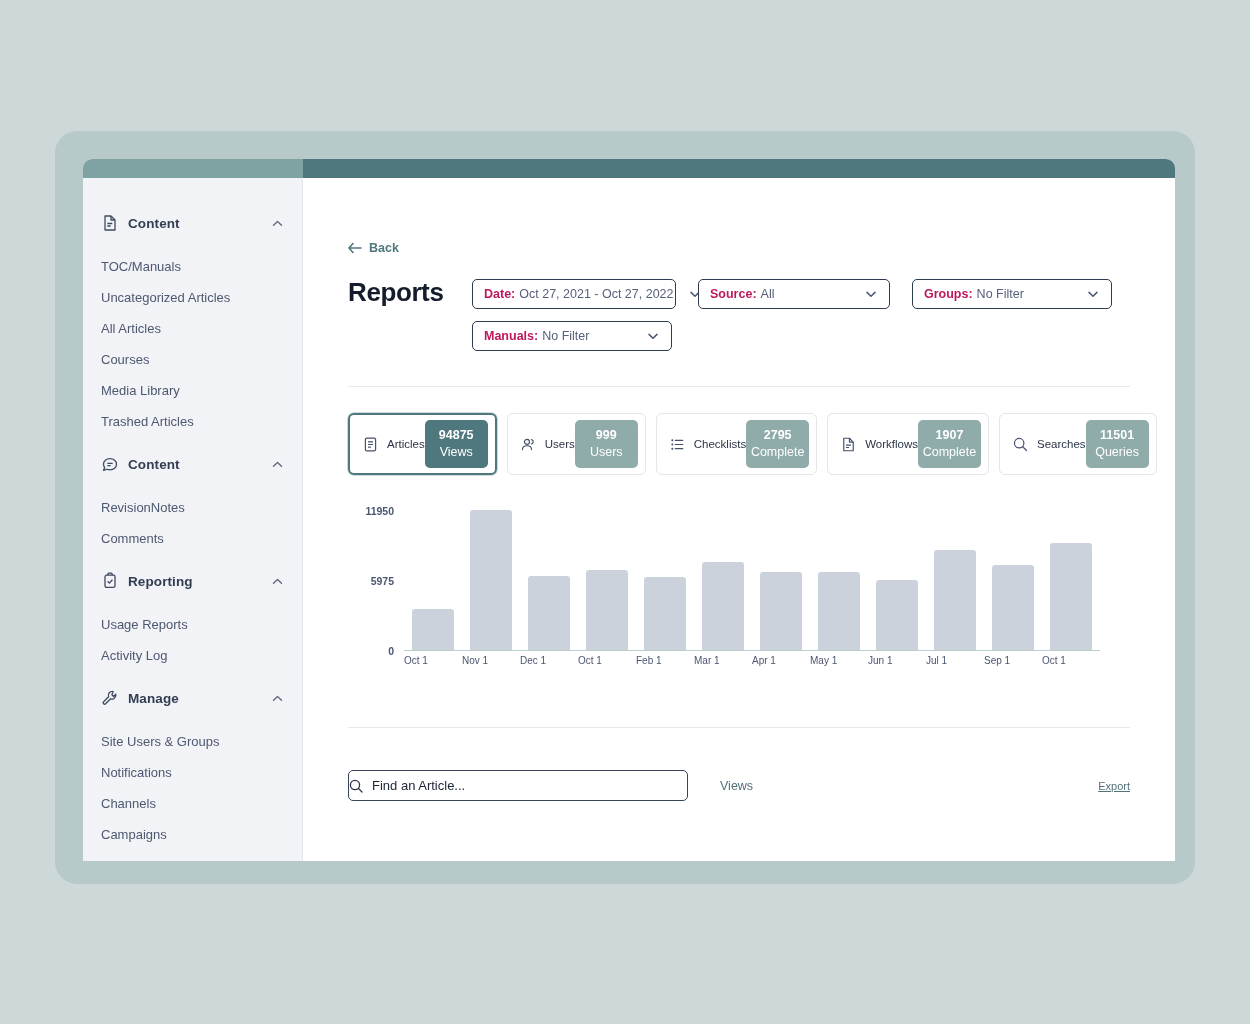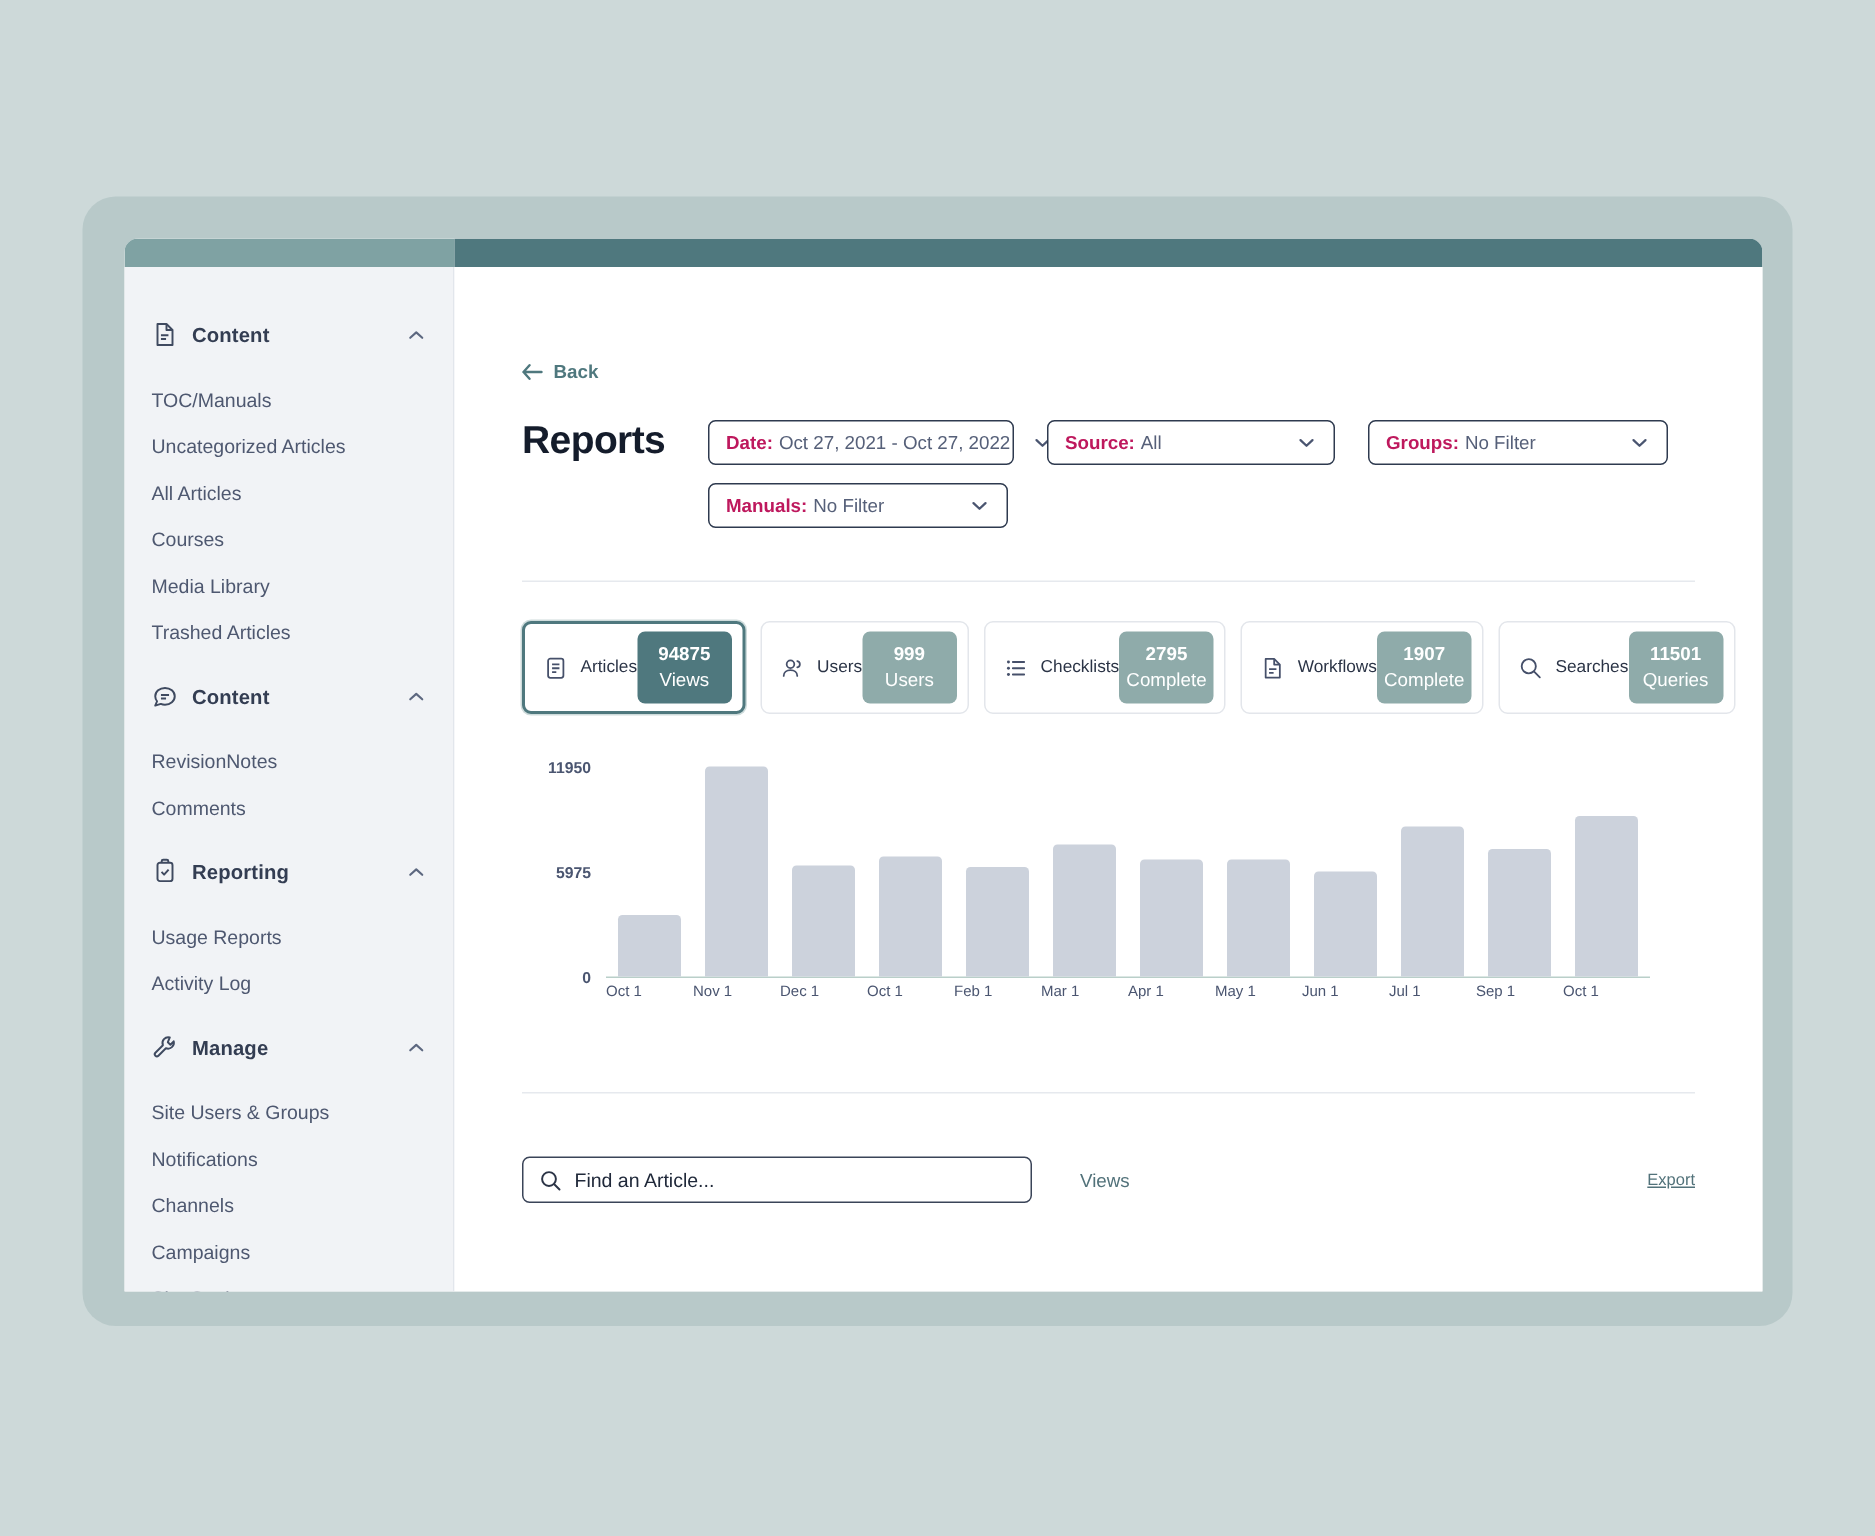--- a/index.html
+++ b/index.html
@@ -149,21 +149,21 @@
   .xtick {
     flex: 1; font-size: 10px; color: #4a5570;
   }
   .divider2 { height: 1px; background: #e6e9ee; margin-top: 16px; }
 
   
   .footer { display: flex; align-items: center; margin-top: 42px; }
   .search-box {
     width: 340px; height: 31px; border: 1px solid #3a4458;
     border-radius: 5px; display: flex; align-items: center;
-    gap: 9px; padding: 0 11px; background: #fff;
+    gap: 9px; padding: 0 0; background: #fff;
   }
   .search-box input {
     border: none; outline: none; font-size: 13px; color: #20293a;
     font-family: "Liberation Sans", sans-serif; width: 100%;
     background: transparent;
   }
   .search-box input::placeholder { color: #20293a; opacity: 1; }
   .views-label {
     font-size: 12.5px; color: #52727a; margin-left: 32px;
   }

